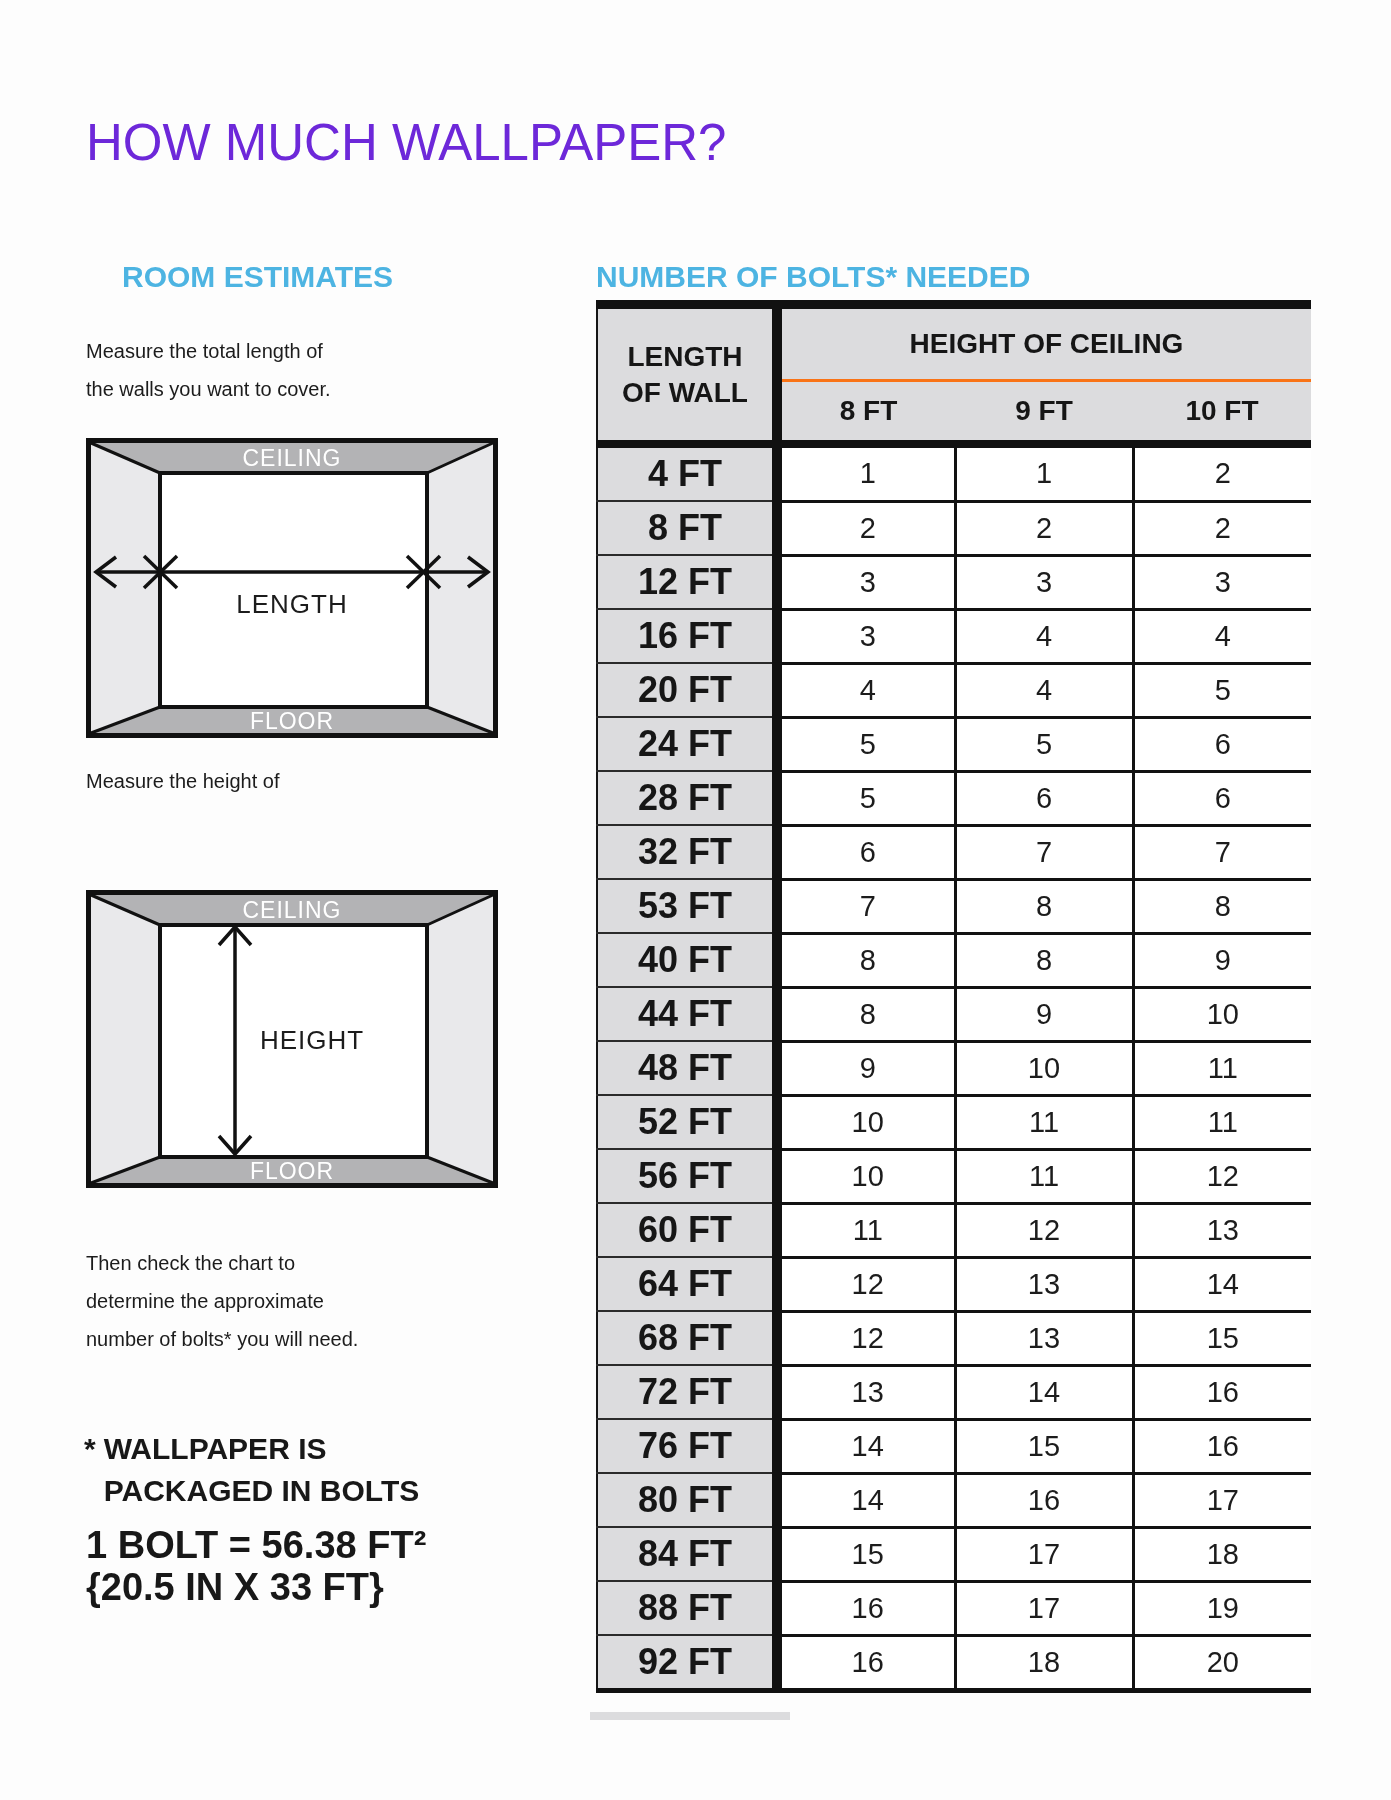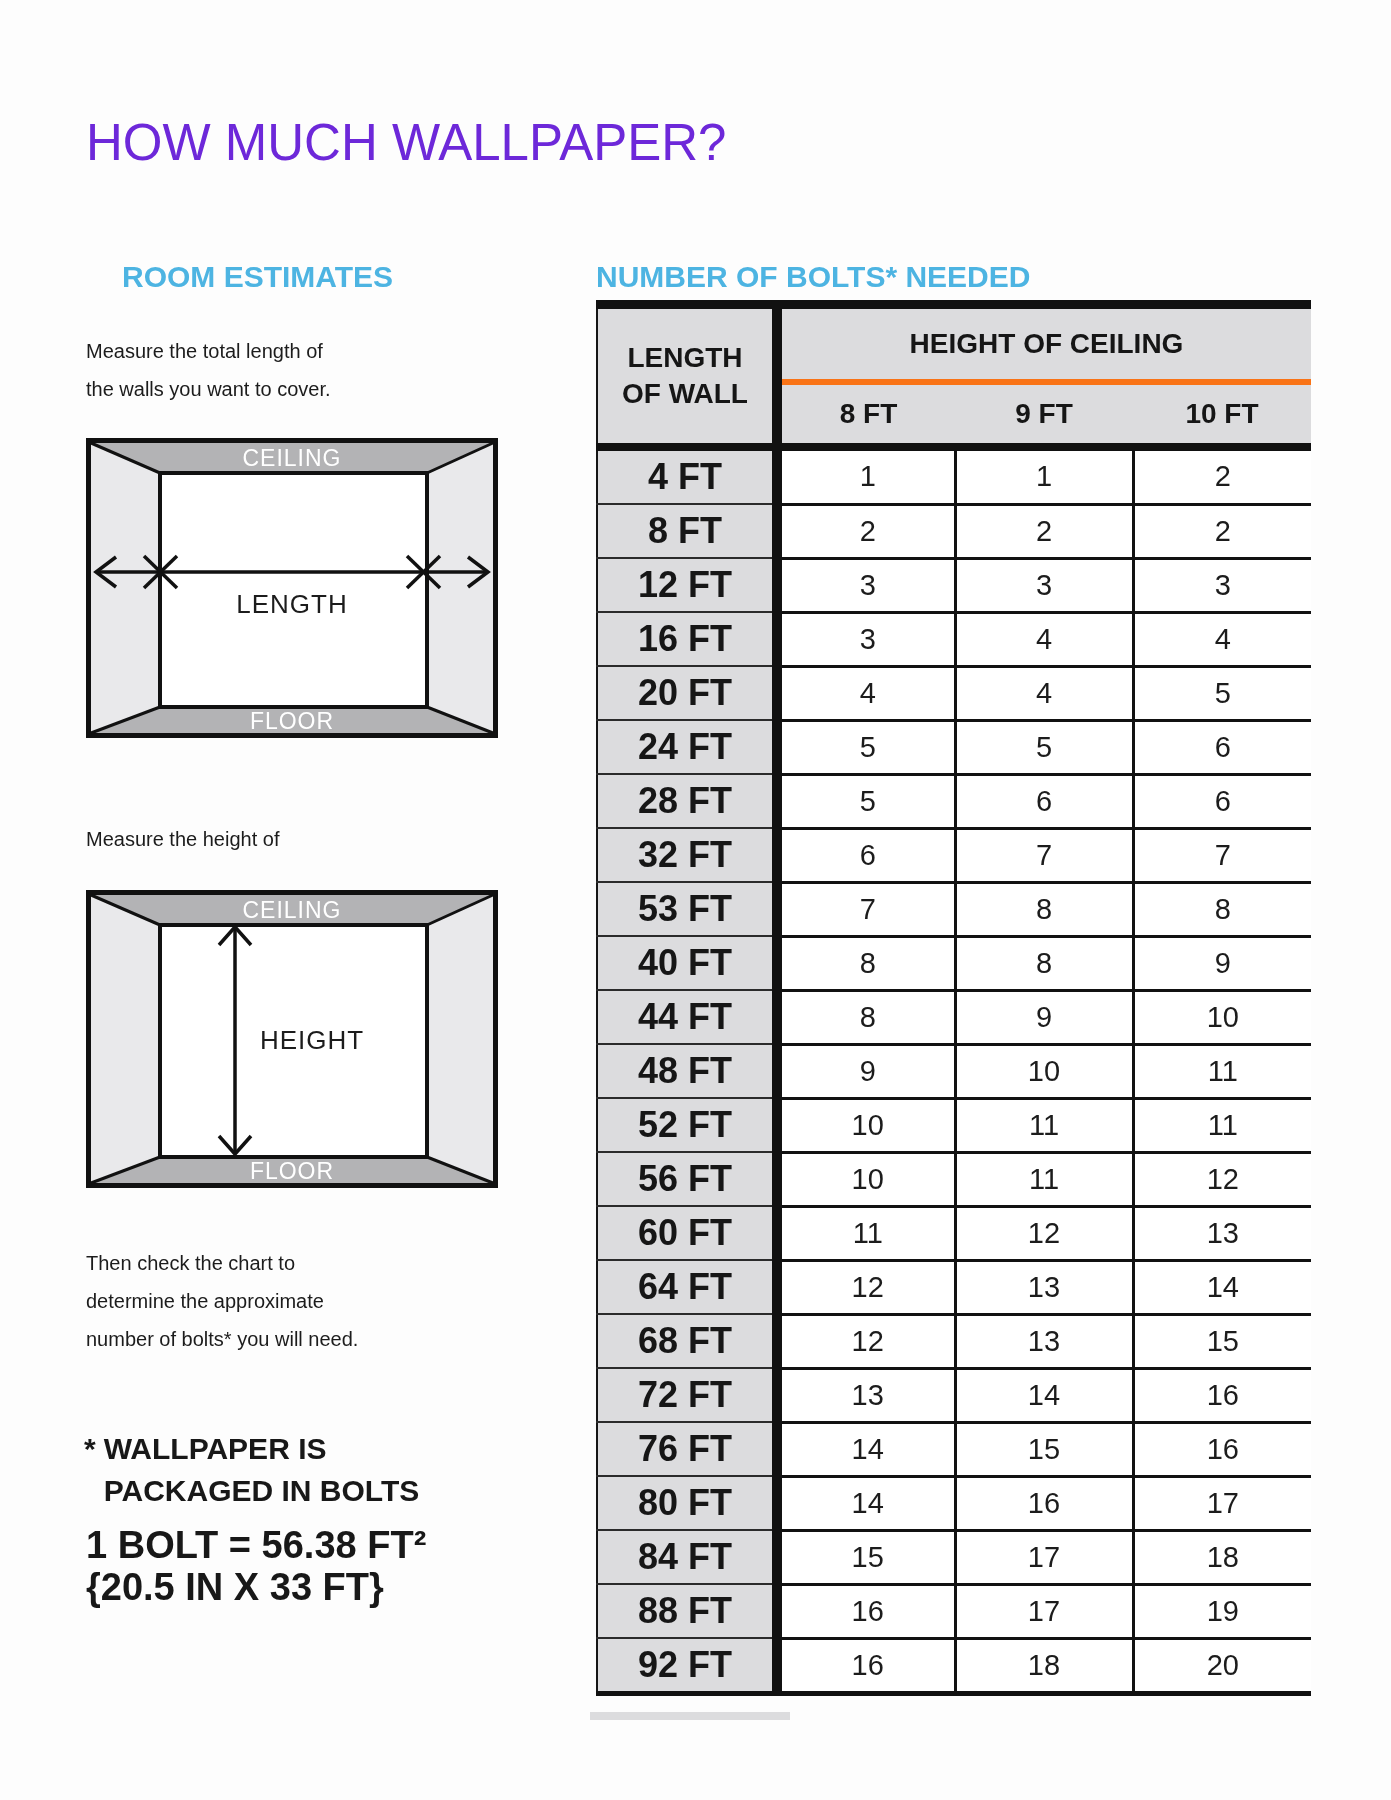--- a/index.html
+++ b/index.html
@@ -14,21 +14,21 @@
   }
   .section-heading {
     position:absolute; font-size:30px; font-weight:bold; color:#4DB4E2; white-space:nowrap;
   }
   #room-heading { left:86px; top:260px;margin-left:36px; }
   #bolts-heading { left:596px; top:260px; width:714px; text-align:left; }
   .para {
     position:absolute; left:86px; font-size:20px; line-height:38px; color:#1c1c1c;margin-top:12px;
   }
   #para1 { top:320px; }
-  #para2 { top:808px; }
+  #para2 { top:750px; }
   #para3 { top:1232px; }
   .diagram { position:absolute; left:86px; }
   #diagram1 { top:438px; }
   #diagram2 { top:890px; }
   .footnote {
     position:absolute; left:84px; top:1428px; font-size:30px; font-weight:bold;
     display:flex; gap:8px; line-height:42px; color:#181818;
   }
   .bolt-info {
     position:absolute; left:86px; top:1524px; font-size:38px; font-weight:bold;
@@ -39,21 +39,21 @@
     position:absolute; left:596px; top:300px; width:714px;
     border-collapse:collapse; table-layout:fixed;
     border-top:9px solid #111; border-bottom:5px solid #111; border-left:2px solid #161616;
   }
   table.bolts th, table.bolts td { padding:0; text-align:center; vertical-align:middle; }
   th.corner {
     background:#dcdcde; border-right:10px solid #111;
     font-size:28px; font-weight:bold; line-height:36px; color:#161616;
   }
   th.span-head {
-    background:#dcdcde; border-bottom:6px solid #f97316; height:70px;
+    background:#dcdcde; border-bottom:3px solid #f97316; height:70px;
     font-size:28px; font-weight:bold; color:#161616;
   }
   th.col-head {
     background:#dcdcde; height:58px; font-size:28px; font-weight:bold; color:#161616;
   }
   thead { border-bottom:8px solid #111; }
   tbody th.row-label {
     background:#dcdcde; border-right:10px solid #111; border-bottom:2px solid #2b2b2b;
     font-size:36px; font-weight:bold; height:52px; color:#161616;
   }

